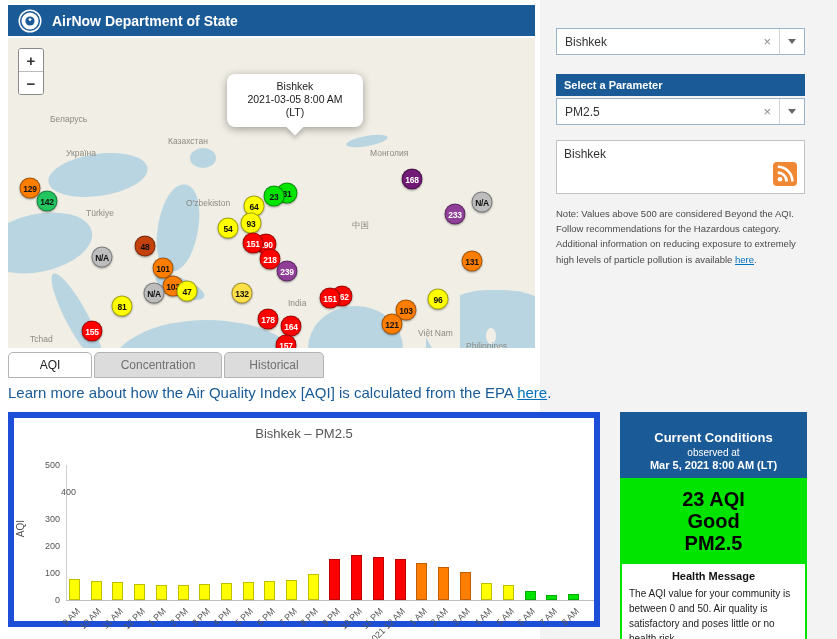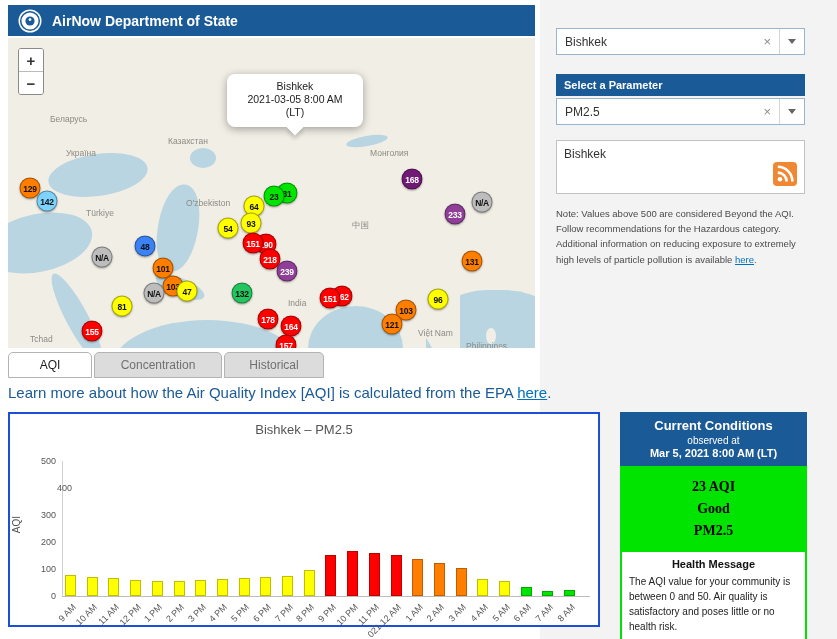--- a/index.html
+++ b/index.html
@@ -58,38 +58,38 @@
                     border-top:5px solid #666;}
   .rss-box{position:absolute;left:556px;top:140px;width:249px;height:54px;background:#fff;
            border:1px solid #c2c2c2;box-sizing:border-box;}
   .rss-city{position:absolute;left:7px;top:6px;font-size:12px;color:#333;}
   .rss-icon{position:absolute;right:7px;bottom:7px;width:24px;height:24px;cursor:pointer;}
   .note{position:absolute;left:556px;top:206px;width:248px;font-size:9.5px;color:#4a4a4a;line-height:1.6;}
   .note a{color:#0071bc;text-decoration:underline;cursor:pointer;}
 
   
   .chart-panel{position:absolute;left:8px;top:412px;width:592px;height:215px;background:#fff;
-               border:2px solid #1d4ed8;box-sizing:border-box;}
+               border:6px solid #1d4ed8;box-sizing:border-box;}
   .chart-title{position:absolute;left:0;right:0;top:8px;text-align:center;font-size:13px;color:#555;}
   .y-axis-title{position:absolute;left:-14px;top:105px;font-size:10px;color:#555;transform:rotate(-90deg);width:40px;text-align:center;}
   .ytick{position:absolute;width:36px;text-align:right;font-size:9px;color:#555;}
   .axis-y{position:absolute;left:52px;top:47px;width:1px;height:136px;background:#cfcfcf;}
   .axis-x{position:absolute;left:52px;top:182px;width:528px;height:1px;background:#bdbdbd;}
   .bar{position:absolute;width:11px;box-sizing:border-box;border:1px solid rgba(0,0,0,.25);cursor:pointer;}
   .xlbl{position:absolute;width:62px;text-align:right;font-size:9px;color:#555;white-space:nowrap;
         transform:rotate(-45deg);transform-origin:100% 0;}
 
   
   .cc-panel{position:absolute;left:620px;top:412px;width:187px;}
   .cc-head{background:#1a5a96;color:#fff;text-align:center;padding:6px 4px 7px;}
-  .cc-head .t1{font-size:13px;font-weight:bold;}
+  .cc-head .t1{font-size:13px;font-weight:bold;margin-top:12px;}
   .cc-head .t2{font-size:10px;margin-top:2px;}
   .cc-head .t3{font-size:11px;font-weight:bold;margin-top:1px;}
   .cc-green{text-align:center;padding:10px 4px;color:#000;}
-  .cc-green div{font-size:14px;font-weight:bold;line-height:22px;font-family:Liberation Serif, serif;}
+  .cc-green div{font-size:20px;font-weight:bold;line-height:22px;}
   .cc-health{background:#fff;border:2px solid #00e400;border-top:none;padding:4px 7px 9px;}
   .cc-health .ht{font-size:11px;font-weight:bold;text-align:center;color:#111;margin:2px 0 4px;}
   .cc-health .hb{font-size:10px;color:#222;line-height:1.5;}
 </style>
 </head>
 <body>
 
 <div class="page">
   <div class="right-bg"></div>
 
@@ -128,41 +128,41 @@
         <span class="country-label" style="left: 178px; top: 160px;">O'zbekiston</span>
         <span class="country-label" style="left: 362px; top: 110px;">Монголия</span>
         <span class="country-label" style="left: 344px; top: 182px;">中国</span>
         <span class="country-label" style="left: 280px; top: 260px;">India</span>
         <span class="country-label" style="left: 410px; top: 290px;">Việt Nam</span>
         <span class="country-label" style="left: 458px; top: 303px;">Philippines</span>
         <span class="country-label" style="left: 22px; top: 296px;">Tchad</span>
       </div>
     <div id="markers-layer">
         <div class="marker" style="left: 22px; top: 150px; background: rgb(255, 126, 0); color: rgb(17, 17, 17);">129</div>
-        <div class="marker" style="left: 39px; top: 163px; background: #7dd3fc; color: rgb(17, 17, 17);">142</div>
+        <div class="marker" style="left: 39px; top: 163px; background: #22c55e; color: rgb(17, 17, 17);">142</div>
         <div class="marker" style="left: 404px; top: 129px; background: #701a75; color: rgb(255, 255, 255); margin-top: 12px;">168</div>
         <div class="marker" style="left: 474px; top: 164px; background: rgb(189, 189, 189); color: rgb(17, 17, 17);">N/A</div>
         <div class="marker" style="left: 447px; top: 176px; background: rgb(143, 63, 151); color: rgb(255, 255, 255);">233</div>
         <div class="marker" style="left: 279px; top: 155px; background: rgb(0, 228, 0); color: rgb(17, 17, 17);">31</div>
         <div class="marker" style="left: 266px; top: 158px; background: rgb(0, 228, 0); color: rgb(17, 17, 17);">23</div>
         <div class="marker" style="left: 246px; top: 168px; background: rgb(255, 255, 0); color: rgb(17, 17, 17);">64</div>
         <div class="marker" style="left: 243px; top: 185px; background: rgb(255, 255, 0); color: rgb(17, 17, 17);">93</div>
         <div class="marker" style="left: 220px; top: 190px; background: rgb(255, 255, 0); color: rgb(17, 17, 17);">54</div>
-        <div class="marker" style="left: 137px; top: 208px; background: #3b82f6; color: rgb(17, 17, 17);">48</div>
+        <div class="marker" style="left: 137px; top: 208px; background: #c2410c; color: rgb(17, 17, 17);">48</div>
         <div class="marker" style="left: 94px; top: 219px; background: rgb(189, 189, 189); color: rgb(17, 17, 17);">N/A</div>
         <div class="marker" style="left: 155px; top: 230px; background: rgb(255, 126, 0); color: rgb(17, 17, 17);">101</div>
         <div class="marker" style="left: 258px; top: 206px; background: rgb(255, 0, 0); color: rgb(255, 255, 255);">190</div>
         <div class="marker" style="left: 245px; top: 205px; background: rgb(255, 0, 0); color: rgb(255, 255, 255);">151</div>
         <div class="marker" style="left: 262px; top: 221px; background: rgb(255, 0, 0); color: rgb(255, 255, 255);">218</div>
         <div class="marker" style="left: 279px; top: 233px; background: rgb(143, 63, 151); color: rgb(255, 255, 255);">239</div>
         <div class="marker" style="left: 464px; top: 223px; background: rgb(255, 126, 0); color: rgb(17, 17, 17);">131</div>
         <div class="marker" style="left: 165px; top: 248px; background: rgb(255, 126, 0); color: rgb(17, 17, 17);">103</div>
         <div class="marker" style="left: 179px; top: 253px; background: rgb(255, 255, 0); color: rgb(17, 17, 17);">47</div>
         <div class="marker" style="left: 146px; top: 255px; background: rgb(189, 189, 189); color: rgb(17, 17, 17);">N/A</div>
-        <div class="marker" style="left: 234px; top: 255px; background: #22c55e; color: rgb(17, 17, 17);">132</div>
+        <div class="marker" style="left: 234px; top: 255px; background: #fde047; color: rgb(17, 17, 17);">132</div>
         <div class="marker" style="left: 114px; top: 268px; background: rgb(255, 255, 0); color: rgb(17, 17, 17);">81</div>
         <div class="marker" style="left: 334px; top: 258px; background: rgb(255, 0, 0); color: rgb(255, 255, 255);">162</div>
         <div class="marker" style="left: 322px; top: 260px; background: rgb(255, 0, 0); color: rgb(255, 255, 255);">151</div>
         <div class="marker" style="left: 430px; top: 261px; background: rgb(255, 255, 0); color: rgb(17, 17, 17);">96</div>
         <div class="marker" style="left: 398px; top: 272px; background: rgb(255, 126, 0); color: rgb(17, 17, 17);">103</div>
         <div class="marker" style="left: 384px; top: 286px; background: rgb(255, 126, 0); color: rgb(17, 17, 17);">121</div>
         <div class="marker" style="left: 260px; top: 281px; background: rgb(255, 0, 0); color: rgb(255, 255, 255);">178</div>
         <div class="marker" style="left: 283px; top: 288px; background: rgb(255, 0, 0); color: rgb(255, 255, 255);">164</div>
         <div class="marker" style="left: 84px; top: 293px; background: rgb(255, 0, 0); color: rgb(255, 255, 255);">155</div>
         <div class="marker" style="left: 278px; top: 307px; background: rgb(255, 0, 0); color: rgb(255, 255, 255);">157</div>

